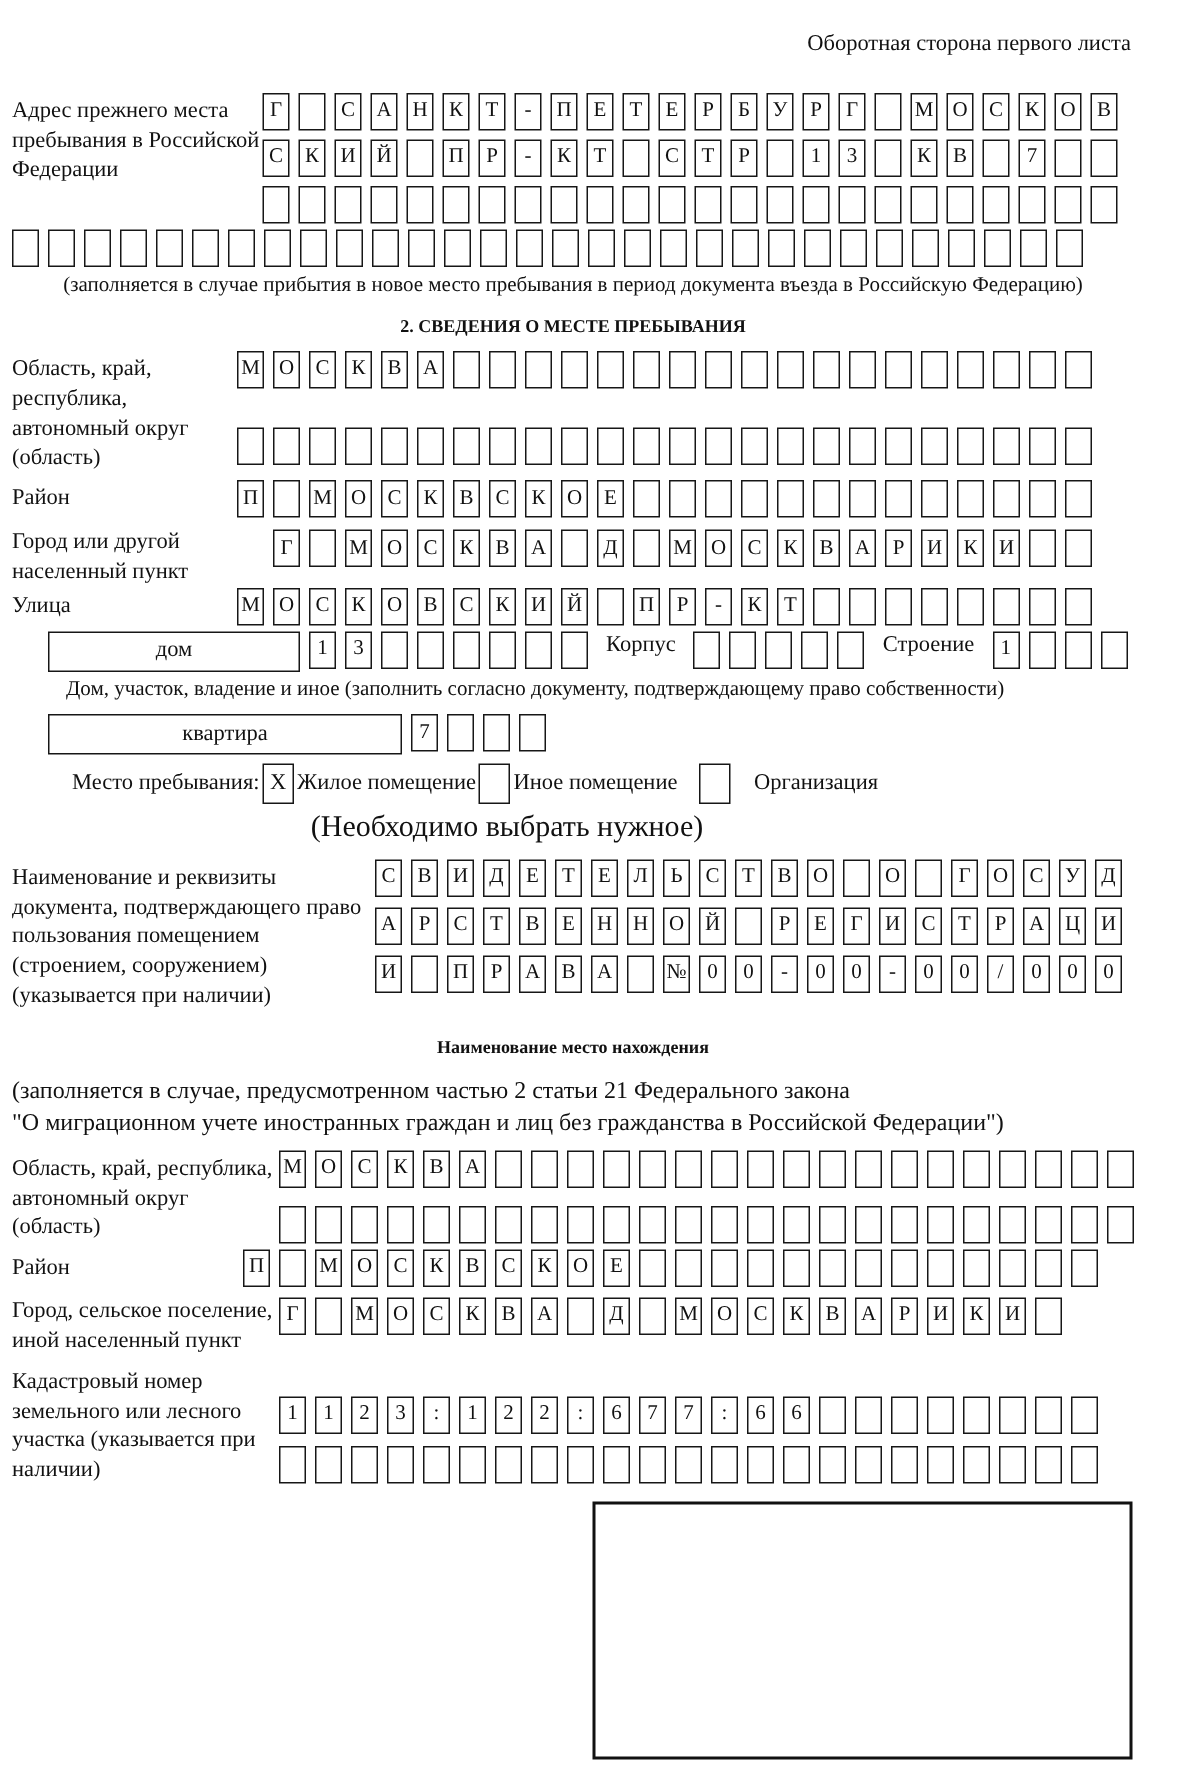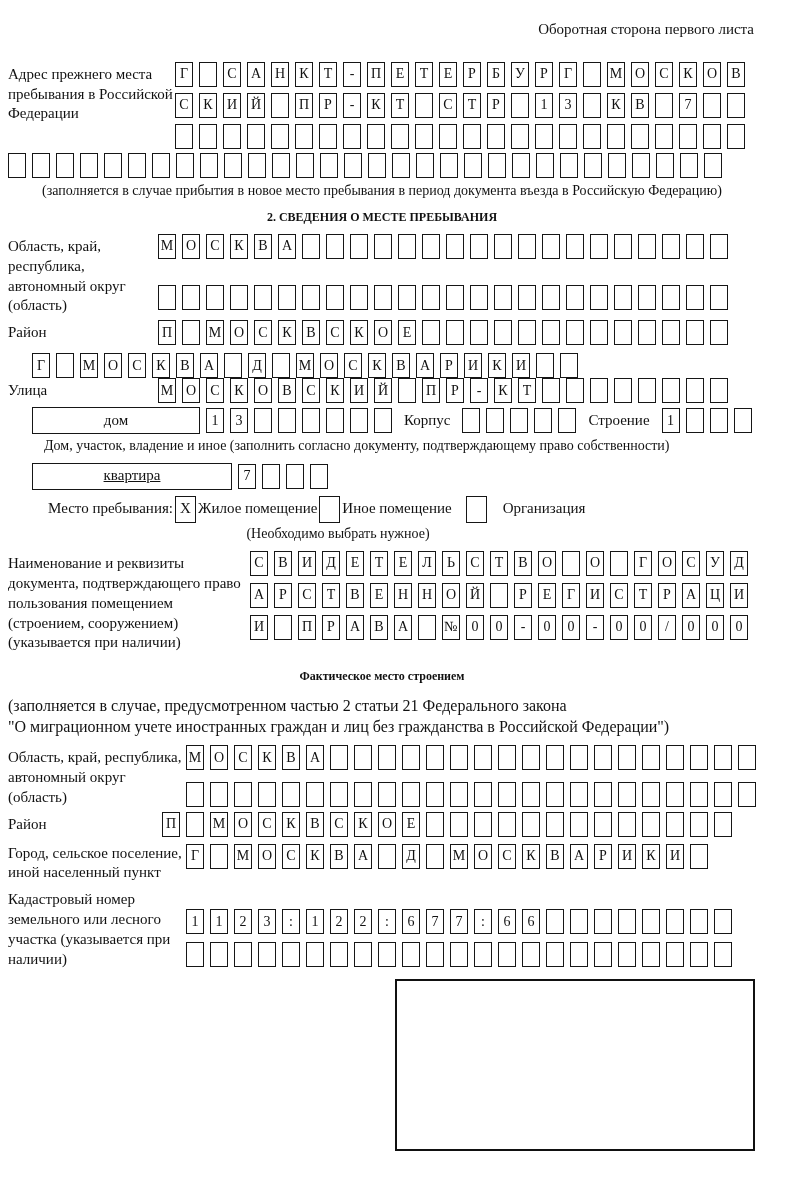--- a/index.html
+++ b/index.html
@@ -31,33 +31,33 @@
   .note-center { text-align: center; font-size: 14px; }
 
   .section-title { text-align: center; font-weight: bold; font-size: 12px; margin: 10px 0 8px 0; }
 
   .wide-box {
     border: 1.6px solid #161616;
     height: 27px;
     display: flex; align-items: center; justify-content: center;
     font-size: 15px;
   }
-  .inline-row { display: flex; align-items: center; gap: 6px; }
+  .inline-row { display: flex; align-items: flex-start; gap: 6px; }
   .inline-label { padding: 0 6px; }
   .caption { font-size: 14px; margin: 3px 0 7px 34px; }
 
   .checkbox {
     width: 21px; height: 27px;
     border: 1.6px solid #161616;
     display: flex; align-items: center; justify-content: center;
     font-size: 15px;
   }
 
   .stay-row { display: flex; align-items: center; margin: 6px 0 2px 40px; gap: 2px; }
-  .stay-note { margin-left: 150px; width: 360px; text-align: center; font-size: 14px; margin-bottom: 8px; }
+  .stay-note { margin-left: 150px; width: 360px; text-align: center; font-size: 20px; margin-bottom: 8px; }
 
   .subtitle { text-align: left; font-size: 16px; }
 
   .mark-box {
     margin: 10px 0 8px 387px;
     width: 360px; height: 172px;
     border: 2px solid #111;
     background: #fff;
   }
 
@@ -271,20 +271,21 @@
         <span class="cell"></span>
         <span class="cell"></span>
         <span class="cell"></span>
         <span class="cell"></span>
         <span class="cell"></span>
         <span class="cell"></span>
       </div>
   </div>
 
   <div class="field">
+    <div class="field-label" style="width:150px;">Город или другой населенный пункт</div>
     <div class="cells-row indent-city" style="margin-top:4px;">
         <span class="cell">Г</span>
         <span class="cell"></span>
         <span class="cell">М</span>
         <span class="cell">О</span>
         <span class="cell">С</span>
         <span class="cell">К</span>
         <span class="cell">В</span>
         <span class="cell">А</span>
         <span class="cell"></span>
@@ -359,21 +360,21 @@
     <div class="cells-row">
         <span class="cell">1</span>
         <span class="cell"></span>
         <span class="cell"></span>
         <span class="cell"></span>
       </div>
   </div>
   <div class="caption" style="margin-left:36px;">Дом, участок, владение и иное (заполнить согласно документу, подтверждающему право собственности)</div>
 
   <div class="inline-row" style="margin:2px 0 0 24px;">
-    <div class="wide-box" style="width:200px;text-decoration:underline;">квартира</div>
+    <div class="wide-box" style="width:236px;">квартира</div>
     <div class="cells-row">
         <span class="cell">7</span>
         <span class="cell"></span>
         <span class="cell"></span>
         <span class="cell"></span>
       </div>
   </div>
 
   <div class="stay-row">
     <span>Место пребывания:</span>
@@ -454,21 +455,21 @@
           <span class="cell">0</span>
           <span class="cell">0</span>
           <span class="cell">/</span>
           <span class="cell">0</span>
           <span class="cell">0</span>
           <span class="cell">0</span>
         </div>
     </div>
   </div>
 
-  <div class="section-title" style="margin:16px 0 10px 0;">Фактическое место строением</div>
+  <div class="section-title" style="margin:16px 0 10px 0;">Наименование место нахождения</div>
   <div class="subtitle">(заполняется в случае, предусмотренном частью 2 статьи 21 Федерального закона</div>
   <div class="subtitle" style="margin-bottom:8px;">"О миграционном учете иностранных граждан и лиц без гражданства в Российской Федерации")</div>
 
   <div class="field">
     <div class="field-label" style="width:178px;">Область, край, республика, автономный округ (область)</div>
     <div class="rows" style="gap:12px;">
       <div class="cells-row">
           <span class="cell">М</span>
           <span class="cell">О</span>
           <span class="cell">С</span>

